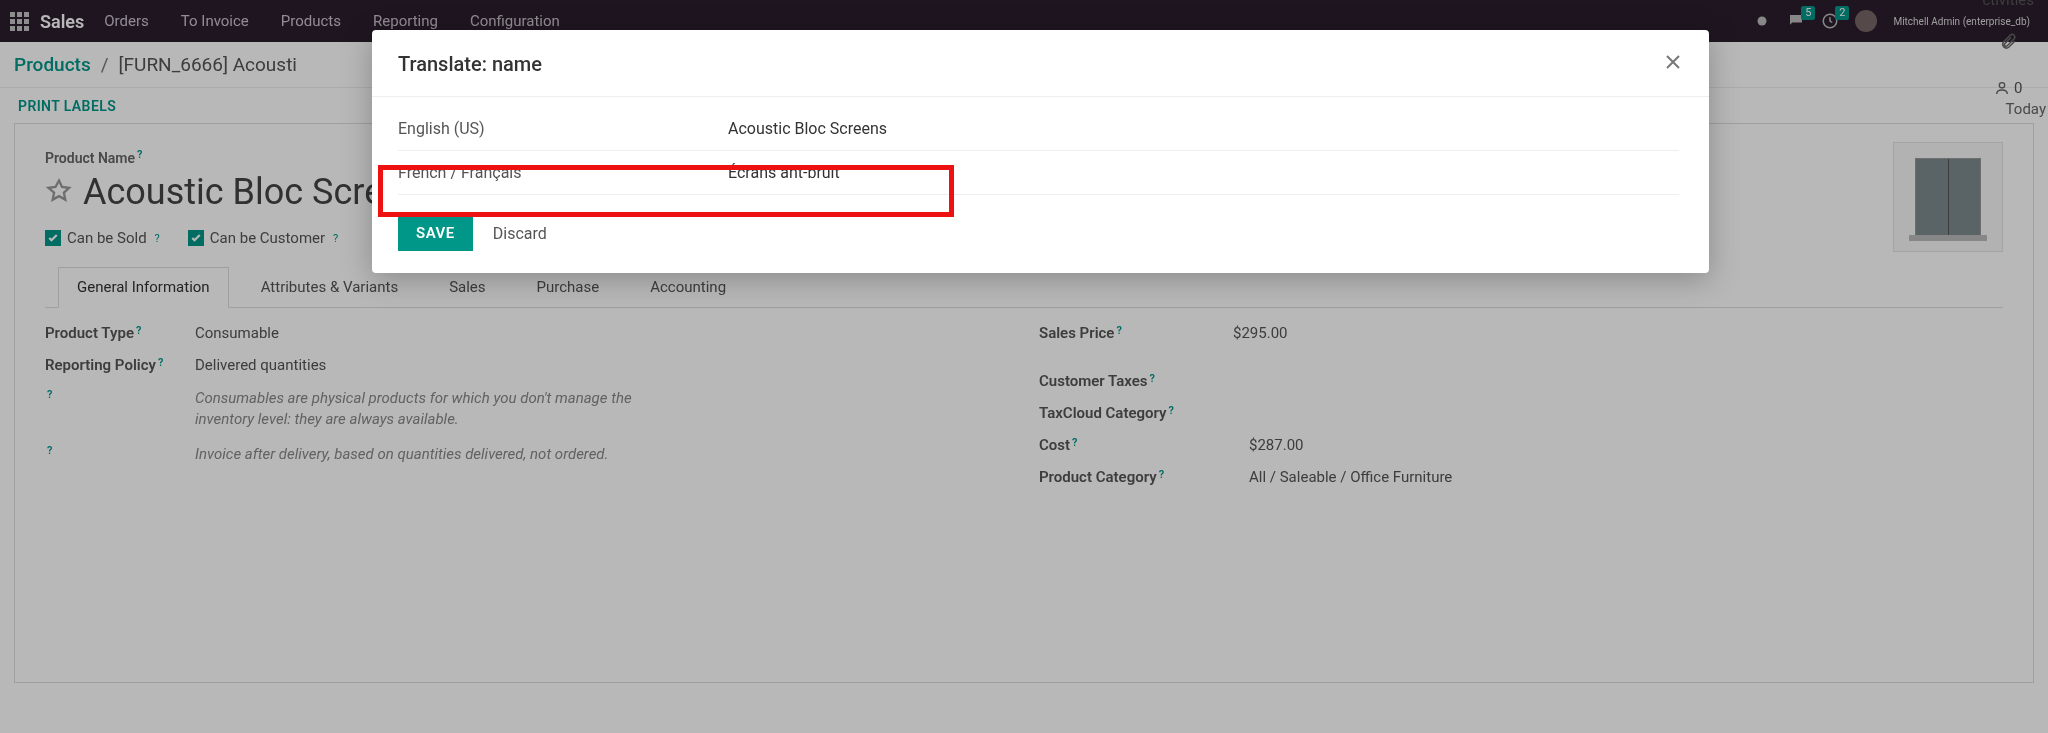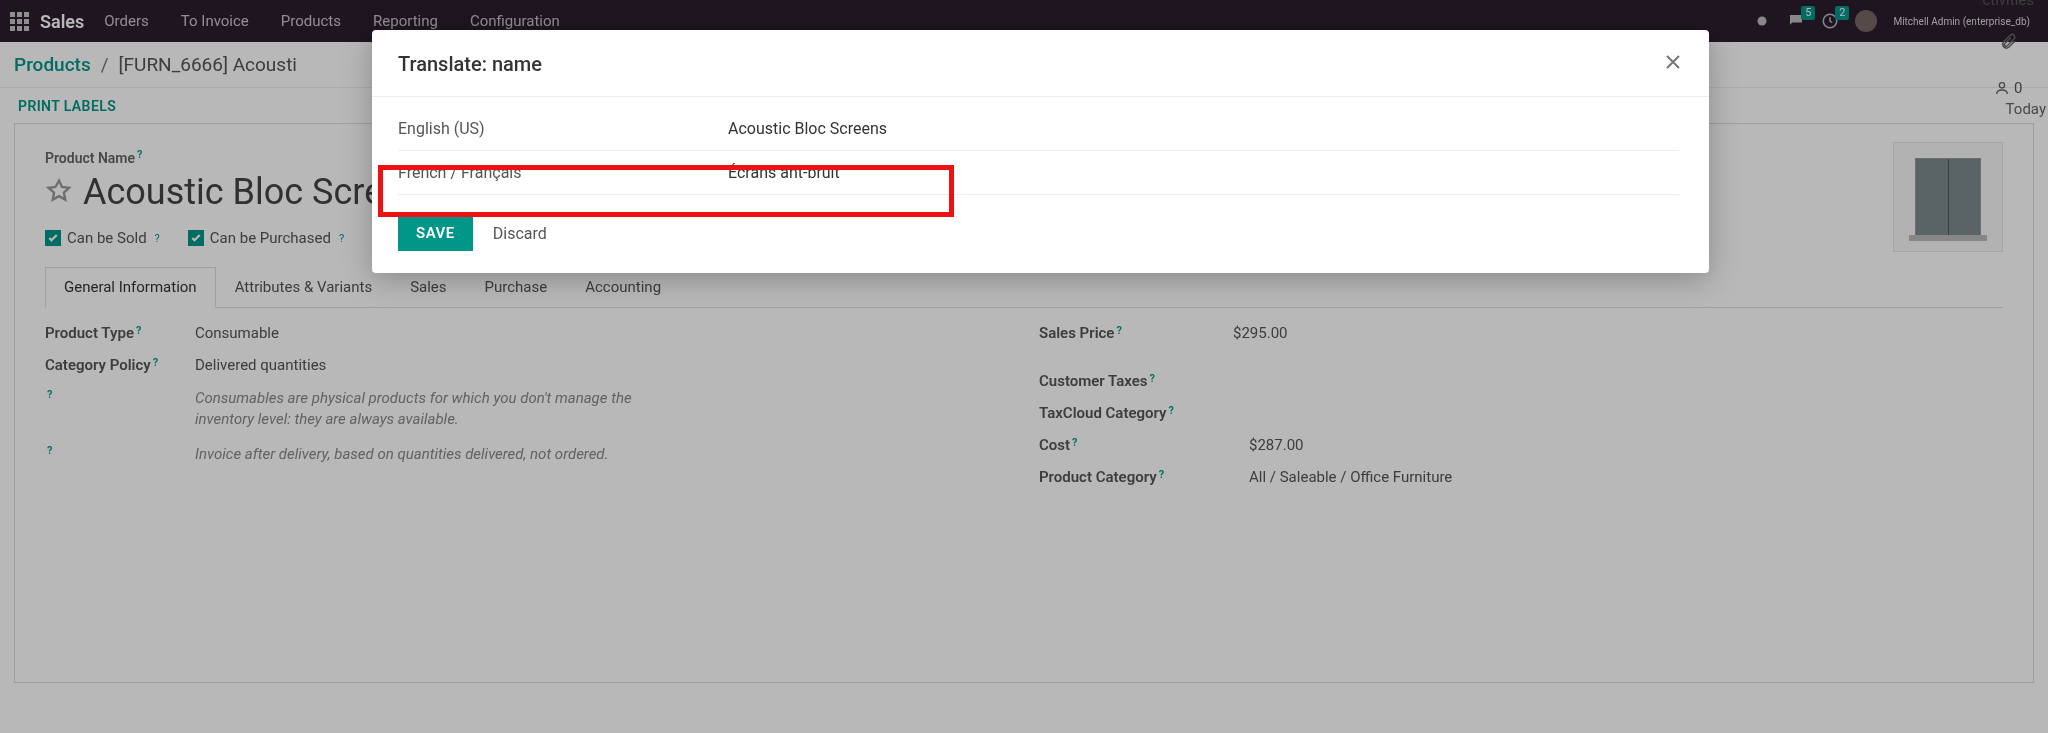--- a/index.html
+++ b/index.html
@@ -50,21 +50,21 @@
   .thumb-inner { width:66px; height:78px; background:linear-gradient(#7d8a8c,#7d8a8c); border:1px solid #999; position:relative;}
   .thumb-inner::after{content:"";position:absolute;left:50%;top:0;bottom:0;width:1px;background:#555;}
   .thumb-base{position:absolute;bottom:10px;width:78px;height:6px;background:#bbb;}
 
   .checks { margin-top: 16px; display:flex; gap: 28px; align-items:center;}
   .chk { display:flex; align-items:center; gap:6px; color:#555; font-size:15px;}
   .chkbox { width:16px; height:16px; background:#009688; display:inline-flex; align-items:center; justify-content:center;}
   .chkbox svg { stroke:#fff; stroke-width:3; fill:none;}
 
   .tabs { display:flex; margin-top: 20px; border-bottom:1px solid #ddd; }
-  .tab { padding: 10px 18px; font-size:15px; color:#555; border:1px solid transparent; cursor:pointer; }
+  .tab { padding: 10px 18px; font-size:15px; color:#555; border:1px solid transparent; cursor:pointer;margin-left:13px; }
   .tab.active { border:1px solid #ddd; border-bottom:1px solid #fff; margin-bottom:-1px; background:#fff; color:#333; }
 
   .tabbody { display:flex; padding-top: 16px; gap: 30px;}
   .col { flex:1; }
   .row2 { display:flex; margin-bottom: 14px; align-items:flex-start;}
   .row2 .lab { width: 150px; color:#555; font-size:15px; font-weight:600; }
   .row2 .val { color:#555; font-size:15px; }
   .desc { color:#888; font-style:italic; font-size:15px; line-height:1.4; max-width:440px;}
 
   
@@ -198,41 +198,41 @@
             </span>
           <span>Can be Sold</span>
             <span class="help">?</span>
         </label>
         <label class="chk">
           <span class="chkbox">
               <svg viewBox="0 0 16 16" width="12" height="12">
                 <path d="M3 8l3 3 7-7"></path>
               </svg>
             </span>
-          <span>Can be Purchased</span>
+          <span>Can be Customer</span>
             <span class="help">?</span>
         </label>
       </div>
 
       <div class="tabs">
         <div class="tab active">General Information</div>
         <div class="tab">Attributes &amp; Variants</div>
         <div class="tab">Sales</div>
         <div class="tab">Purchase</div>
         <div class="tab">Accounting</div>
       </div>
 
       <div class="tabbody">
         <div class="col">
           <div class="row2">
             <div class="lab"><span>Product Type</span><span class="help">?</span></div>
             <div class="val">Consumable</div>
           </div>
           <div class="row2">
-            <div class="lab"><span>Category Policy</span><span class="help">?</span></div>
+            <div class="lab"><span>Reporting Policy</span><span class="help">?</span></div>
             <div class="val">Delivered quantities</div>
           </div>
           <div class="row2">
             <div class="lab"><span class="help">?</span></div>
             <div class="desc">Consumables are physical products for which you don't manage the inventory level: they are always available.</div>
           </div>
           <div class="row2">
             <div class="lab"><span class="help">?</span></div>
             <div class="desc">Invoice after delivery, based on quantities delivered, not ordered.</div>
           </div>

